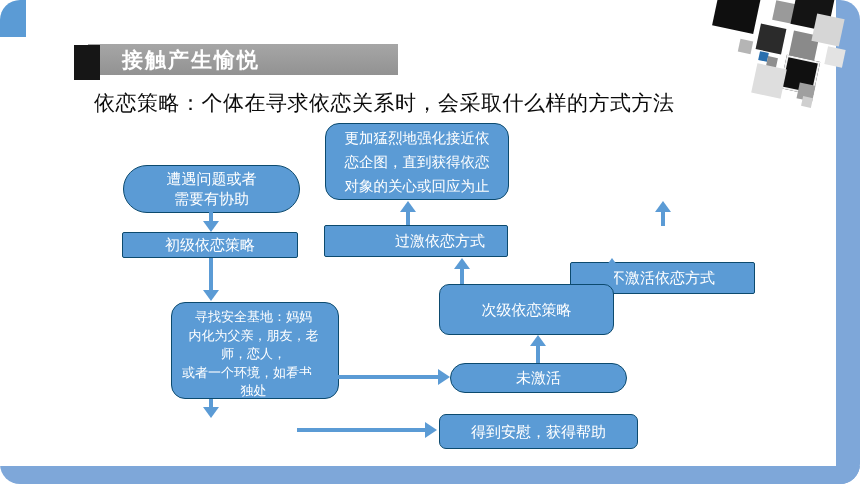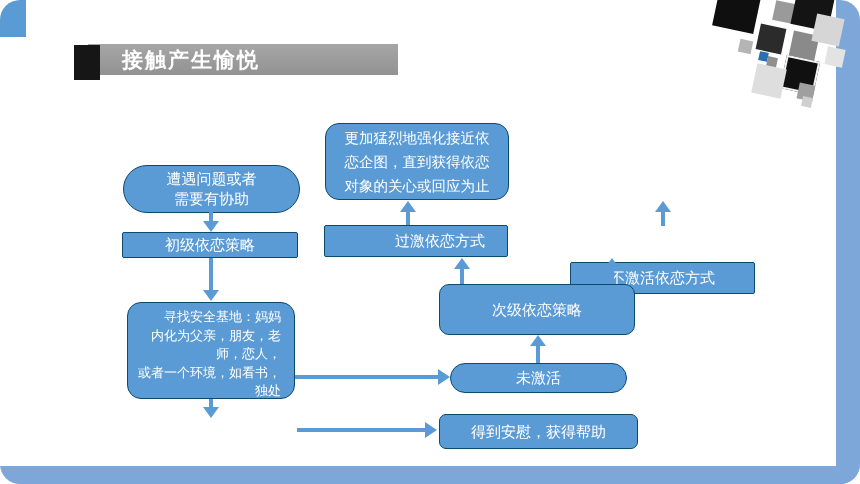--- a/index.html
+++ b/index.html
@@ -25,22 +25,22 @@
 
   
   .node{position:absolute;background:#5B9BD5;border:1px solid #0c4a6e;color:#fff;
         font-family:"DejaVu Serif",serif;display:flex;align-items:center;justify-content:center;
         text-align:center;white-space:pre-line;box-sizing:border-box;font-size:15px;line-height:20px;}
   .pill{border-radius:24px;}
   .pill-sm{border-radius:16px;}
   .rect{border-radius:2px;}
   .round{border-radius:14px;}
   .big{font-size:14.5px;line-height:24px;}
-  .left-text{align-items:flex-start;justify-content:flex-start;text-align:right;
-             font-size:13px;line-height:18.6px;padding:5px 6px 0 10px;}
+  .left-text{align-items:flex-start;justify-content:flex-start;text-align:center;
+             font-size:13px;line-height:18.6px;padding:5px 6px 0 10px;margin-left:44px;}
 
   
   .arrow{position:absolute;display:flex;flex-direction:column;align-items:center;}
   .arrow.h{flex-direction:row;align-items:center;}
   .sv{width:4px;background:#5B9BD5;}
   .sh{height:4px;background:#5B9BD5;}
   .hd{width:0;height:0;border-left:8px solid transparent;border-right:8px solid transparent;border-top:11px solid #5B9BD5;}
   .hu{width:0;height:0;border-left:8px solid transparent;border-right:8px solid transparent;border-bottom:11px solid #5B9BD5;}
   .hr{width:0;height:0;border-top:8px solid transparent;border-bottom:8px solid transparent;border-left:12px solid #5B9BD5;}
 </style>
@@ -67,38 +67,39 @@
     <div class="msq" style="left:54px;top:86px;width:30px;height:30px;background:#dedede;"></div>
     <div class="msq" style="left:98px;top:104px;width:16px;height:16px;background:#9f9f9f;"></div>
     <div class="msq" style="left:102px;top:117px;width:10px;height:10px;background:#cfcfcf;"></div>
     <div class="msq" style="left:126px;top:68px;width:18px;height:18px;background:#e3e3e3;"></div>
   </div>
 
   <div class="title-bar">
     <span>接触产生愉悦</span>
   </div>
   <div class="title-block"></div>
+  <div class="subtitle">依恋策略：个体在寻求依恋关系时，会采取什么样的方式方法</div>
 
   <div class="node pill" style="left:123px;top:165px;width:177px;height:48px;">遭遇问题或者
 需要有协助</div>
   <div class="node rect" style="left:122px;top:232px;width:176px;height:26px;">初级依恋策略</div>
   <div class="node round left-text" style="left:127px;top:302px;width:168px;height:97px;">寻找安全基地：妈妈
 内化为父亲，朋友，老
 师，恋人，
 或者一个环境，如看书，
 独处</div>
 
   <div class="node round big" style="left:325px;top:123px;width:184px;height:77px;">更加猛烈地强化接近依
 恋企图，直到获得依恋
 对象的关心或回应为止</div>
   <div class="node rect" style="left:324px;top:225px;width:184px;height:32px;padding-left:48px;">过激依恋方式</div>
 
   <div class="node rect" style="left:570px;top:226px;width:185px;height:32px;margin-top:36px;">不激活依恋方式</div>
 
-  <div class="node" style="left:439px;top:284px;width:196px;height:51px;border-radius:10px;">次级依恋策略</div>
+  <div class="node" style="left:439px;top:284px;width:175px;height:51px;border-radius:10px;">次级依恋策略</div>
   <div class="node pill-sm" style="left:450px;top:363px;width:177px;height:30px;">未激活</div>
   <div class="node" style="left:439px;top:414px;width:199px;height:35px;border-radius:7px;">得到安慰，获得帮助</div>
 
   <div class="arrow" style="left:203px;top:203px;">
     <div class="sv" style="height:18px;"></div>
       <div class="hd"></div>
   </div>
   <div class="arrow" style="left:203px;top:258px;">
     <div class="sv" style="height:32px;"></div>
       <div class="hd"></div>

